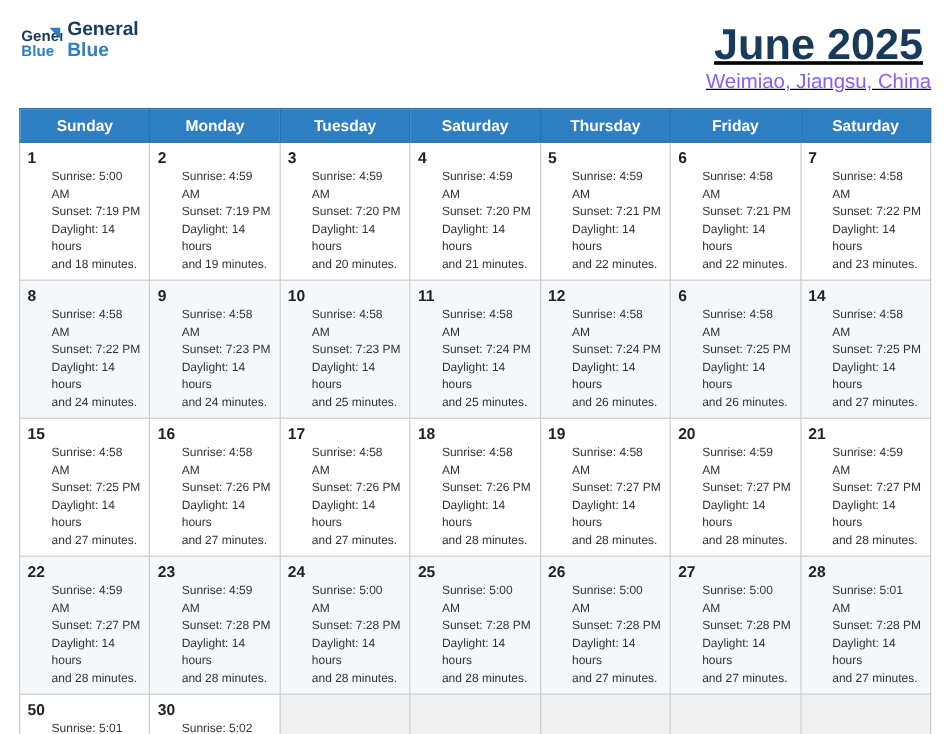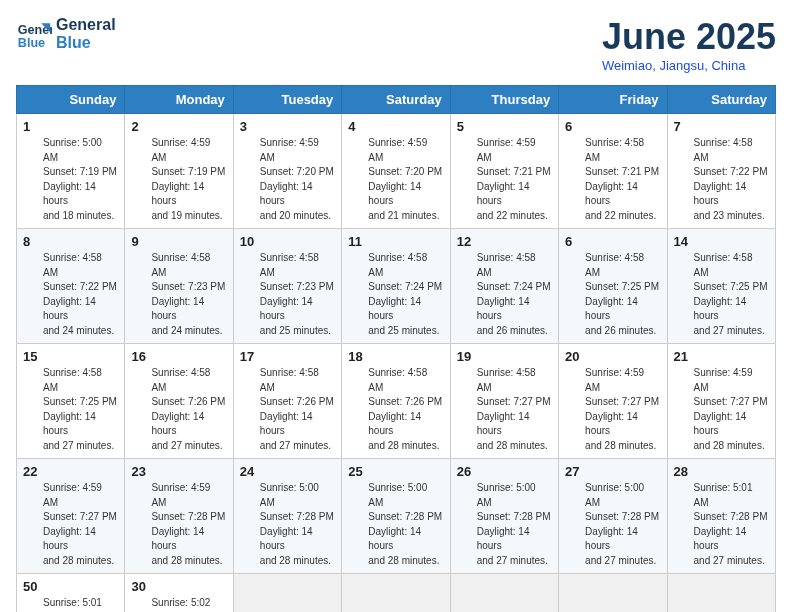--- a/index.html
+++ b/index.html
@@ -19,44 +19,45 @@
     .logo {
       display: flex;
       align-items: center;
       gap: 4px;
     }
     .logo-icon {
       width: 36px;
       height: 36px;
     }
     .title-area {
-      text-align: left;
+      text-align: center;
+      text-decoration: underline;
     }
     .month-title {
       font-size: 36px;
       font-weight: bold;
       color: #1a3a5c;
     }
     .location-title {
-      font-size: 13px;
-      color: #1d4ed8;
+      font-size: 17px;
+      color: #8b5cf6;
     }
     .calendar {
       width: 100%;
       border-collapse: collapse;
       border: 1px solid #ccc;
     }
     .calendar th {
       background-color: #2e7fc1;
       color: #fff;
       font-size: 13px;
       font-weight: bold;
       padding: 6px 8px;
       border: 1px solid #2272ae;
-      text-align: right;
+      text-align: center;
     }
     .calendar td {
       border: 1px solid #ccc;
       vertical-align: top;
       padding: 5px 6px;
       font-size: 10.5px;
       color: #333;
       width: 108px;
       min-height: 80px;
       background: #fff;

